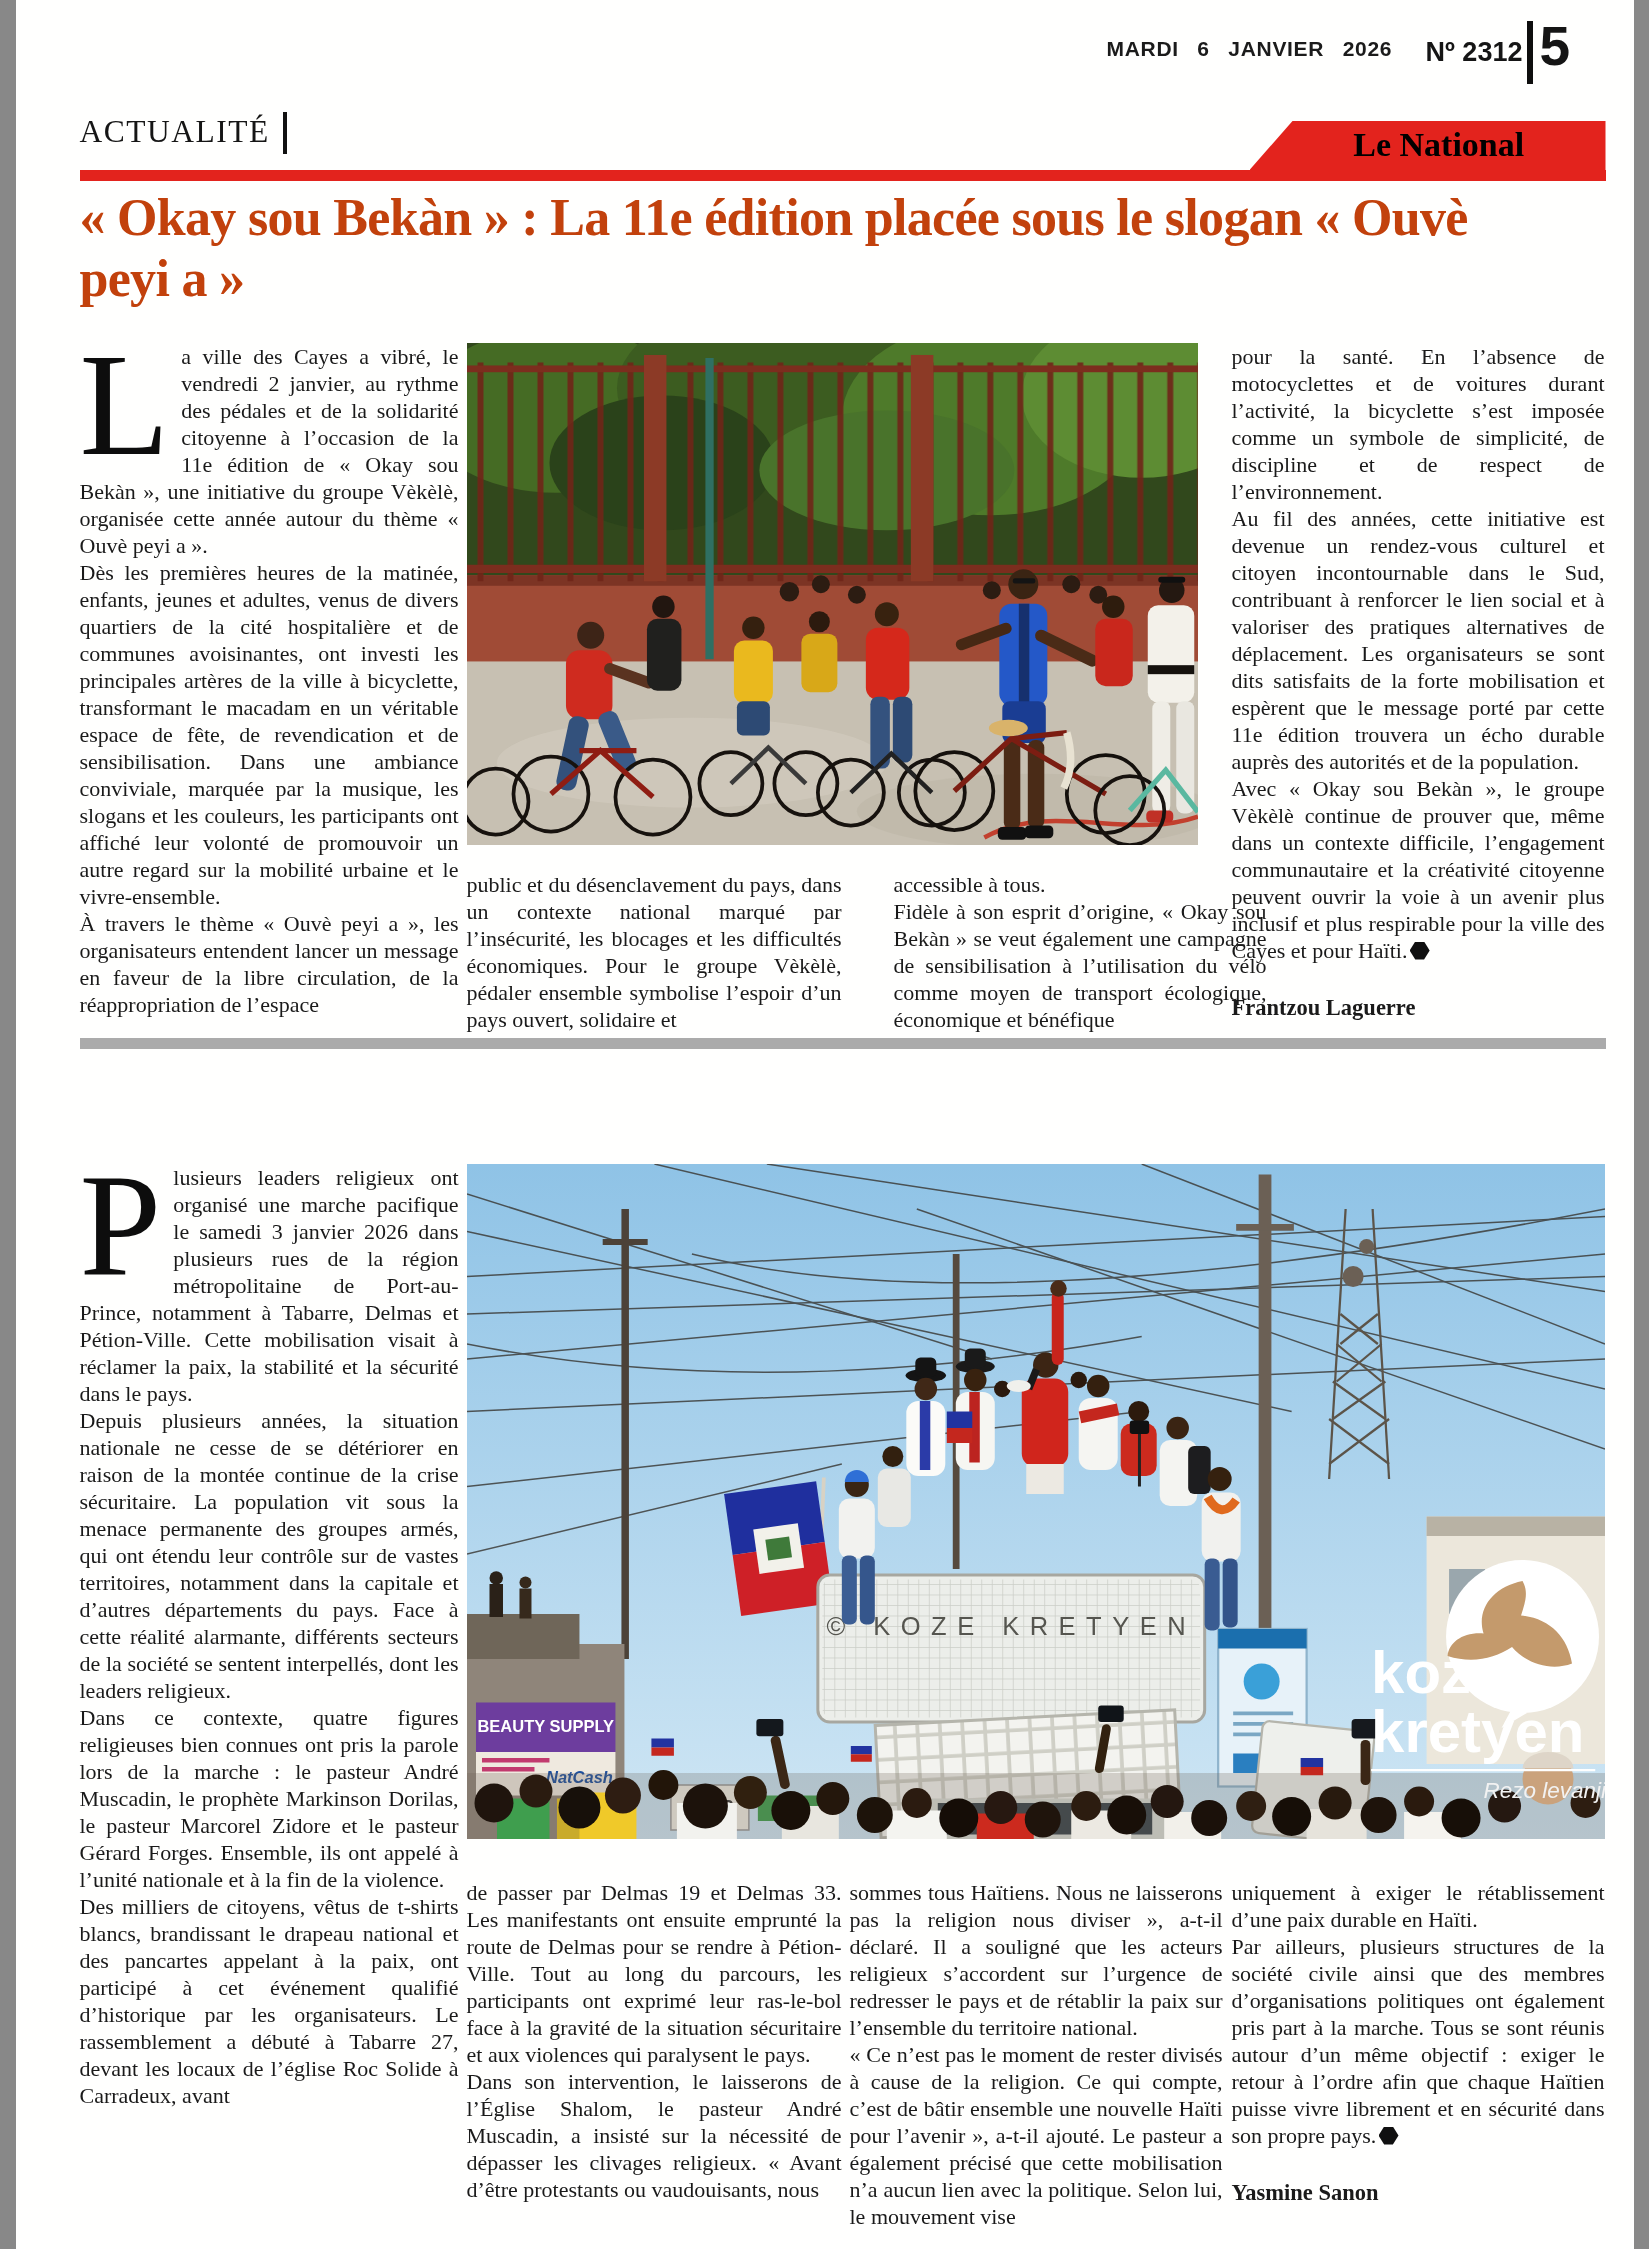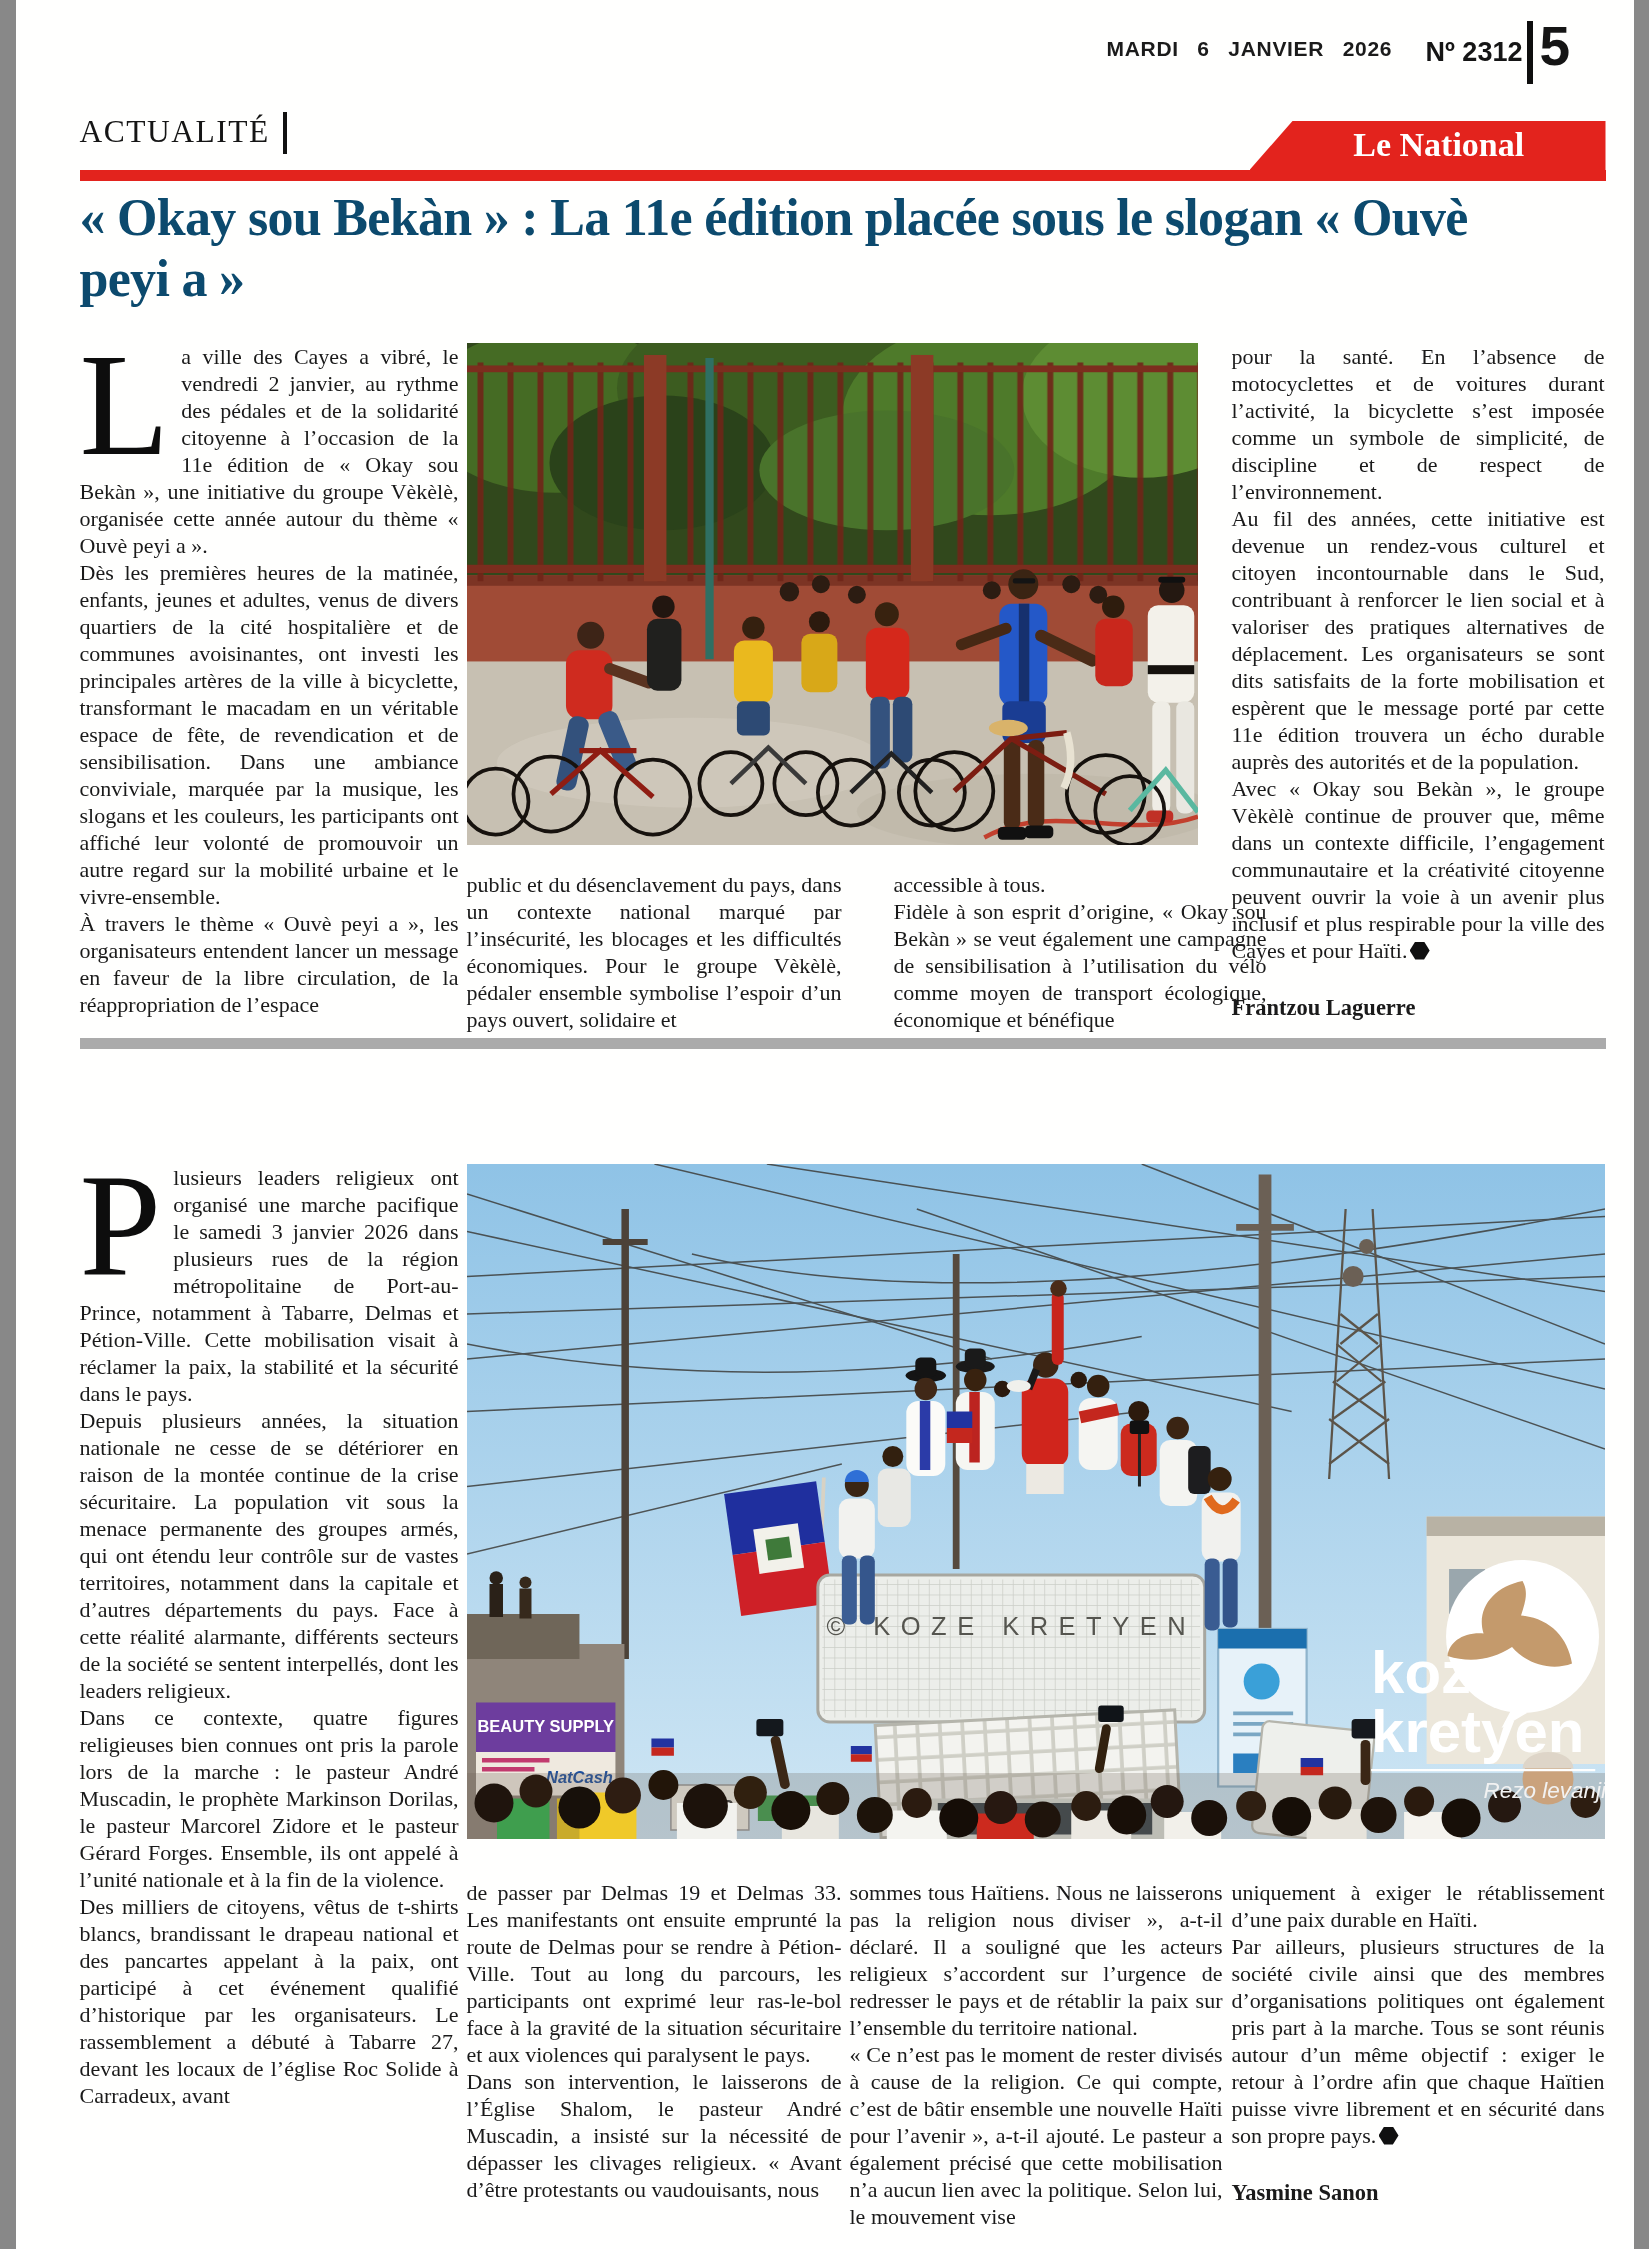--- a/index.html
+++ b/index.html
@@ -10,27 +10,27 @@
   
   .section-label{left:64px;top:114px;font-size:31.5px;font-weight:400;letter-spacing:1.5px;}
   .section-bar{left:267px;top:112px;width:4.5px;height:42px;background:#111;}
   .dateline{left:1091px;top:37px;font-family:"Liberation Sans",sans-serif;font-weight:700;
             font-size:21px;letter-spacing:0.7px;word-spacing:12px;color:#1b1b1b;}
   .issue{left:1410px;top:37px;font-family:"Liberation Sans",sans-serif;font-weight:700;font-size:27px;}
   .pagenum-bar{left:1511px;top:21px;width:6.7px;height:63px;background:#0e0e0e;}
   .pagenum{left:1524px;top:13.5px;font-family:"Liberation Sans",sans-serif;font-weight:700;font-size:55px;}
   .brand-banner{left:1234px;top:121px;width:356px;height:49px;background:#e3231d;
                 clip-path:polygon(43px 0,100% 0,100% 100%,0 100%);
-                color:#ffffff;font-weight:700;font-size:34px;line-height:48px;text-align:center;
+                color:#000000;font-weight:700;font-size:34px;line-height:48px;text-align:center;
                 padding-left:22.5px;box-sizing:border-box;}
   .red-rule{left:64px;top:170px;width:1526px;height:11.2px;background:#e3231d;}
   .gray-rule{left:64px;top:1038px;width:1526px;height:10.5px;background:#ababab;}
 
   
-  .headline{font-weight:700;letter-spacing:-0.7px;line-height:1.18;color:#0c4a6e;}
+  .headline{font-weight:700;letter-spacing:-0.7px;line-height:1.18;color:#c2410c;}
   .headline1{left:64px;top:187px;width:1500px;font-size:52px;}
   .headline2{left:64px;top:1065px;width:1526px;font-size:52px;}
   .col{font-size:22px;line-height:27px;text-align:justify;color:#1a1a1a;}
   .col p{margin:0;}
   .col p.gap{}
   .dropcap{float:left;font-size:147px;line-height:111px;padding:6px 12px 0 0;color:#0d0d0d;}
   .byline{font-weight:700;font-size:22.5px;margin-top:30px;text-align:left;}
   .endmark{display:inline-block;width:20px;height:18px;background:#101010;margin-left:2.2px;
            vertical-align:-1.5px;clip-path:polygon(28% 0,72% 0,100% 50%,72% 100%,28% 100%,0 50%);}
 

